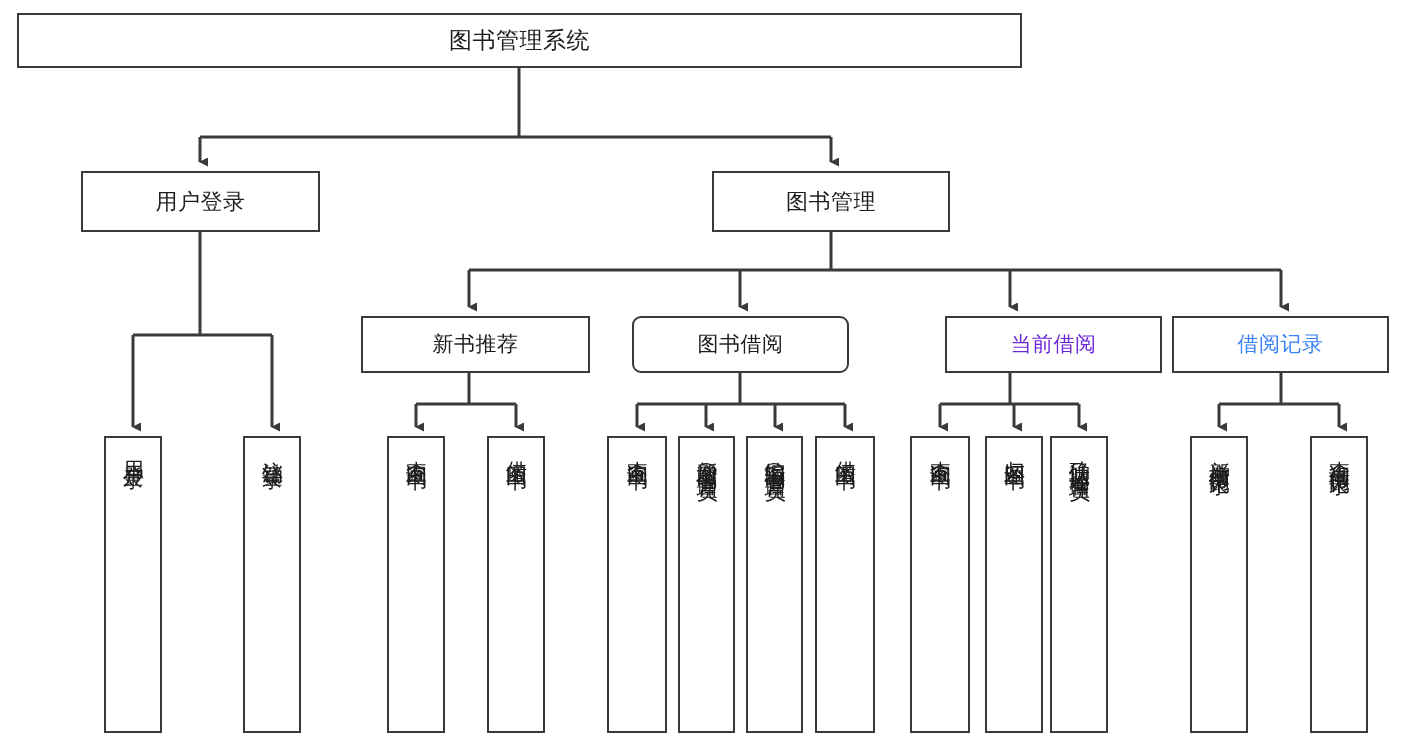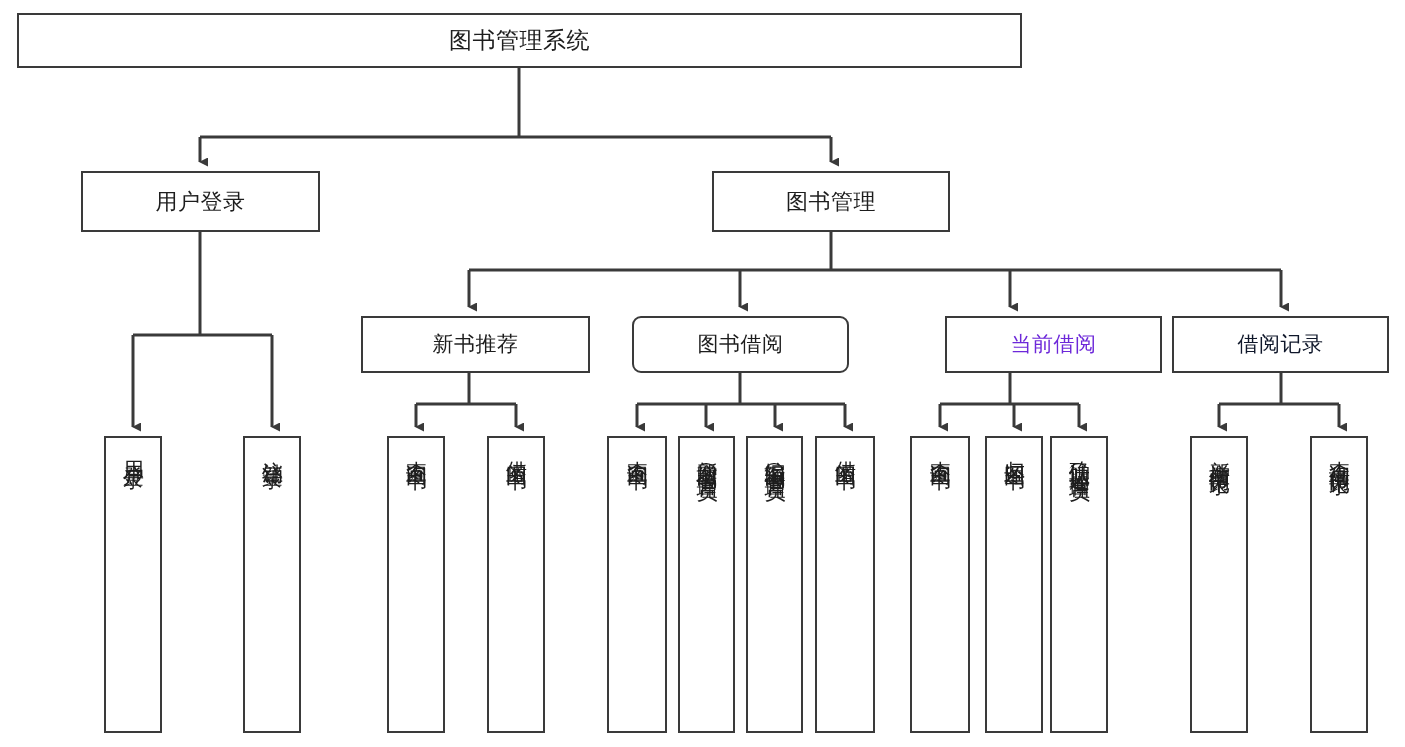--- a/index.html
+++ b/index.html
@@ -142,21 +142,21 @@
 
   <div class="node horiz node-l2" style="left: 361px; top: 316px; width: 229px; height: 57px; border-color: rgb(58, 58, 58); color: rgb(29, 29, 29); background: rgb(255, 255, 255);">
     <span class="node-label">新书推荐</span>
   </div>
   <div class="node horiz node-l2" style="left: 632px; top: 316px; width: 217px; height: 57px; border-color: rgb(58, 58, 58); color: rgb(29, 29, 29); background: rgb(255, 255, 255); border-radius: 9px;">
     <span class="node-label">图书借阅</span>
   </div>
   <div class="node horiz node-l2" style="left: 902px; top: 316px; width: 217px; height: 57px; border-color: rgb(58, 58, 58); color: #6d28d9; background: rgb(255, 255, 255); margin-left: 43px;">
     <span class="node-label">当前借阅</span>
   </div>
-  <div class="node horiz node-l2" style="left: 1172px; top: 316px; width: 217px; height: 57px; border-color: rgb(58, 58, 58); color: #0f172a; background: rgb(255, 255, 255);">
+  <div class="node horiz node-l2" style="left: 1172px; top: 316px; width: 217px; height: 57px; border-color: rgb(58, 58, 58); color: #3b82f6; background: rgb(255, 255, 255);">
     <span class="node-label">借阅记录</span>
   </div>
 
   <div class="node vert node-leaf" style="left: 104px; top: 436px; width: 58px; height: 297px; border-color: rgb(58, 58, 58); color: rgb(29, 29, 29); background: rgb(255, 255, 255);">
     <span class="node-label">用户登录</span>
   </div>
   <div class="node vert node-leaf" style="left: 243px; top: 436px; width: 58px; height: 297px; border-color: rgb(58, 58, 58); color: rgb(29, 29, 29); background: rgb(255, 255, 255);">
     <span class="node-label">注销登录</span>
   </div>
 

